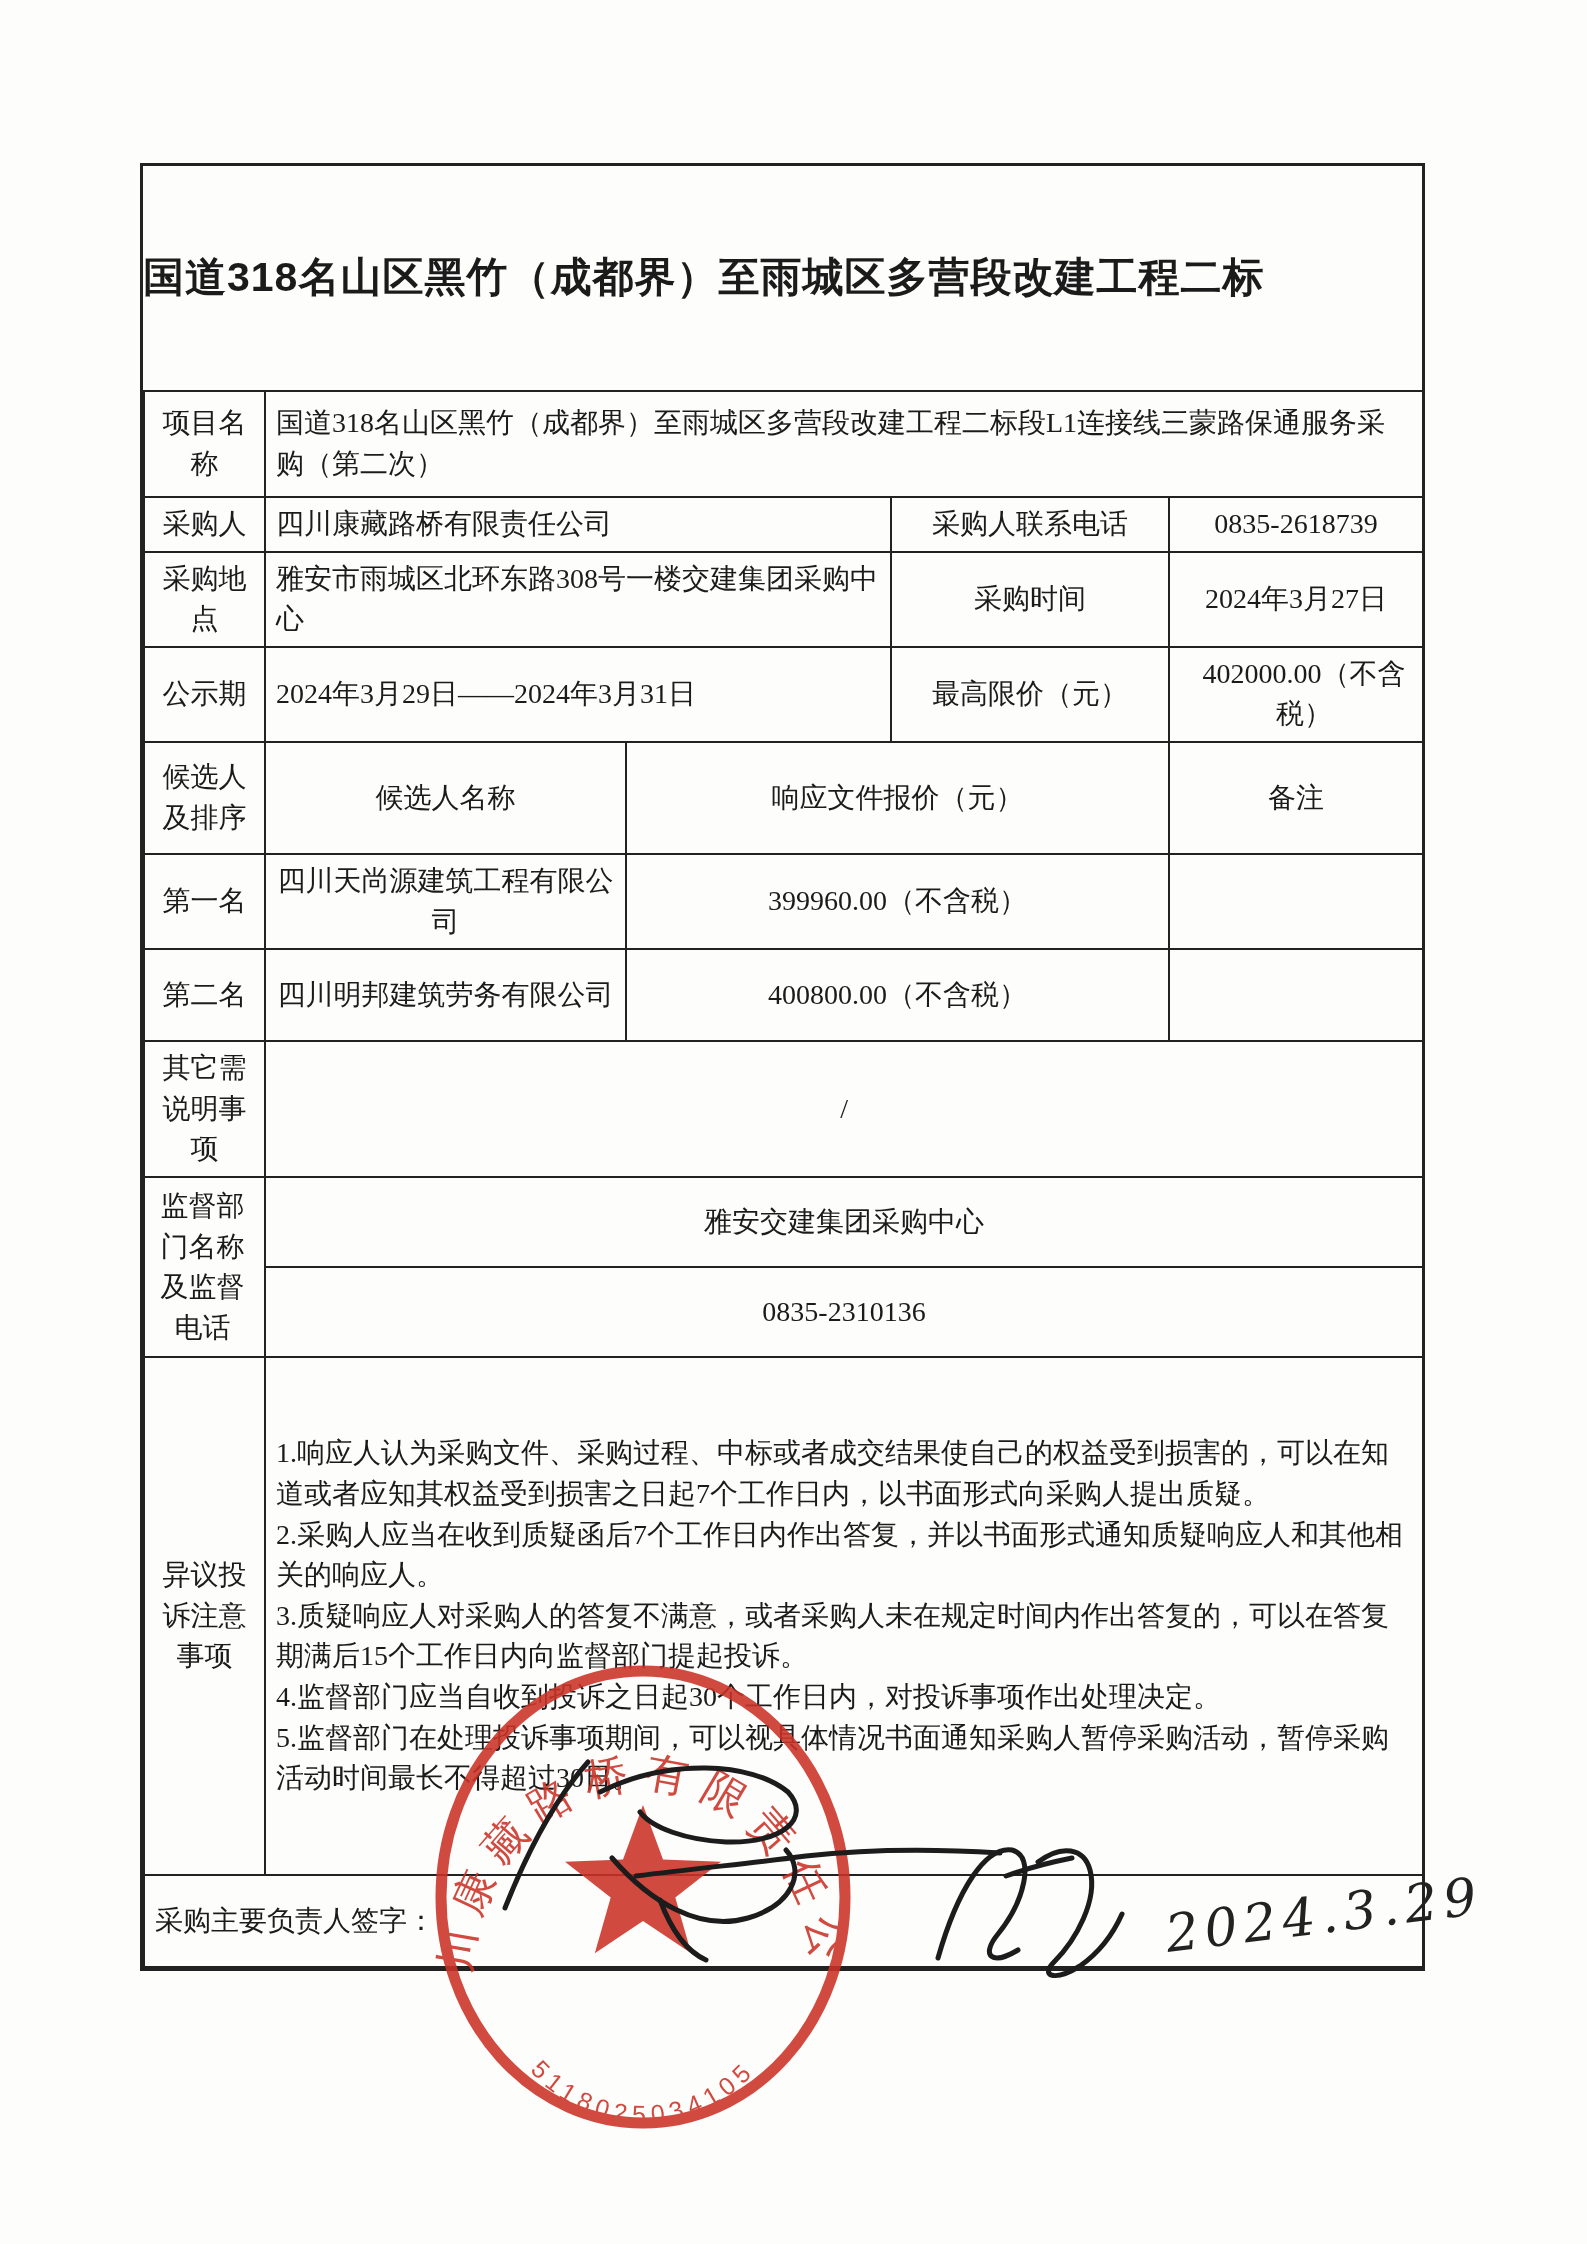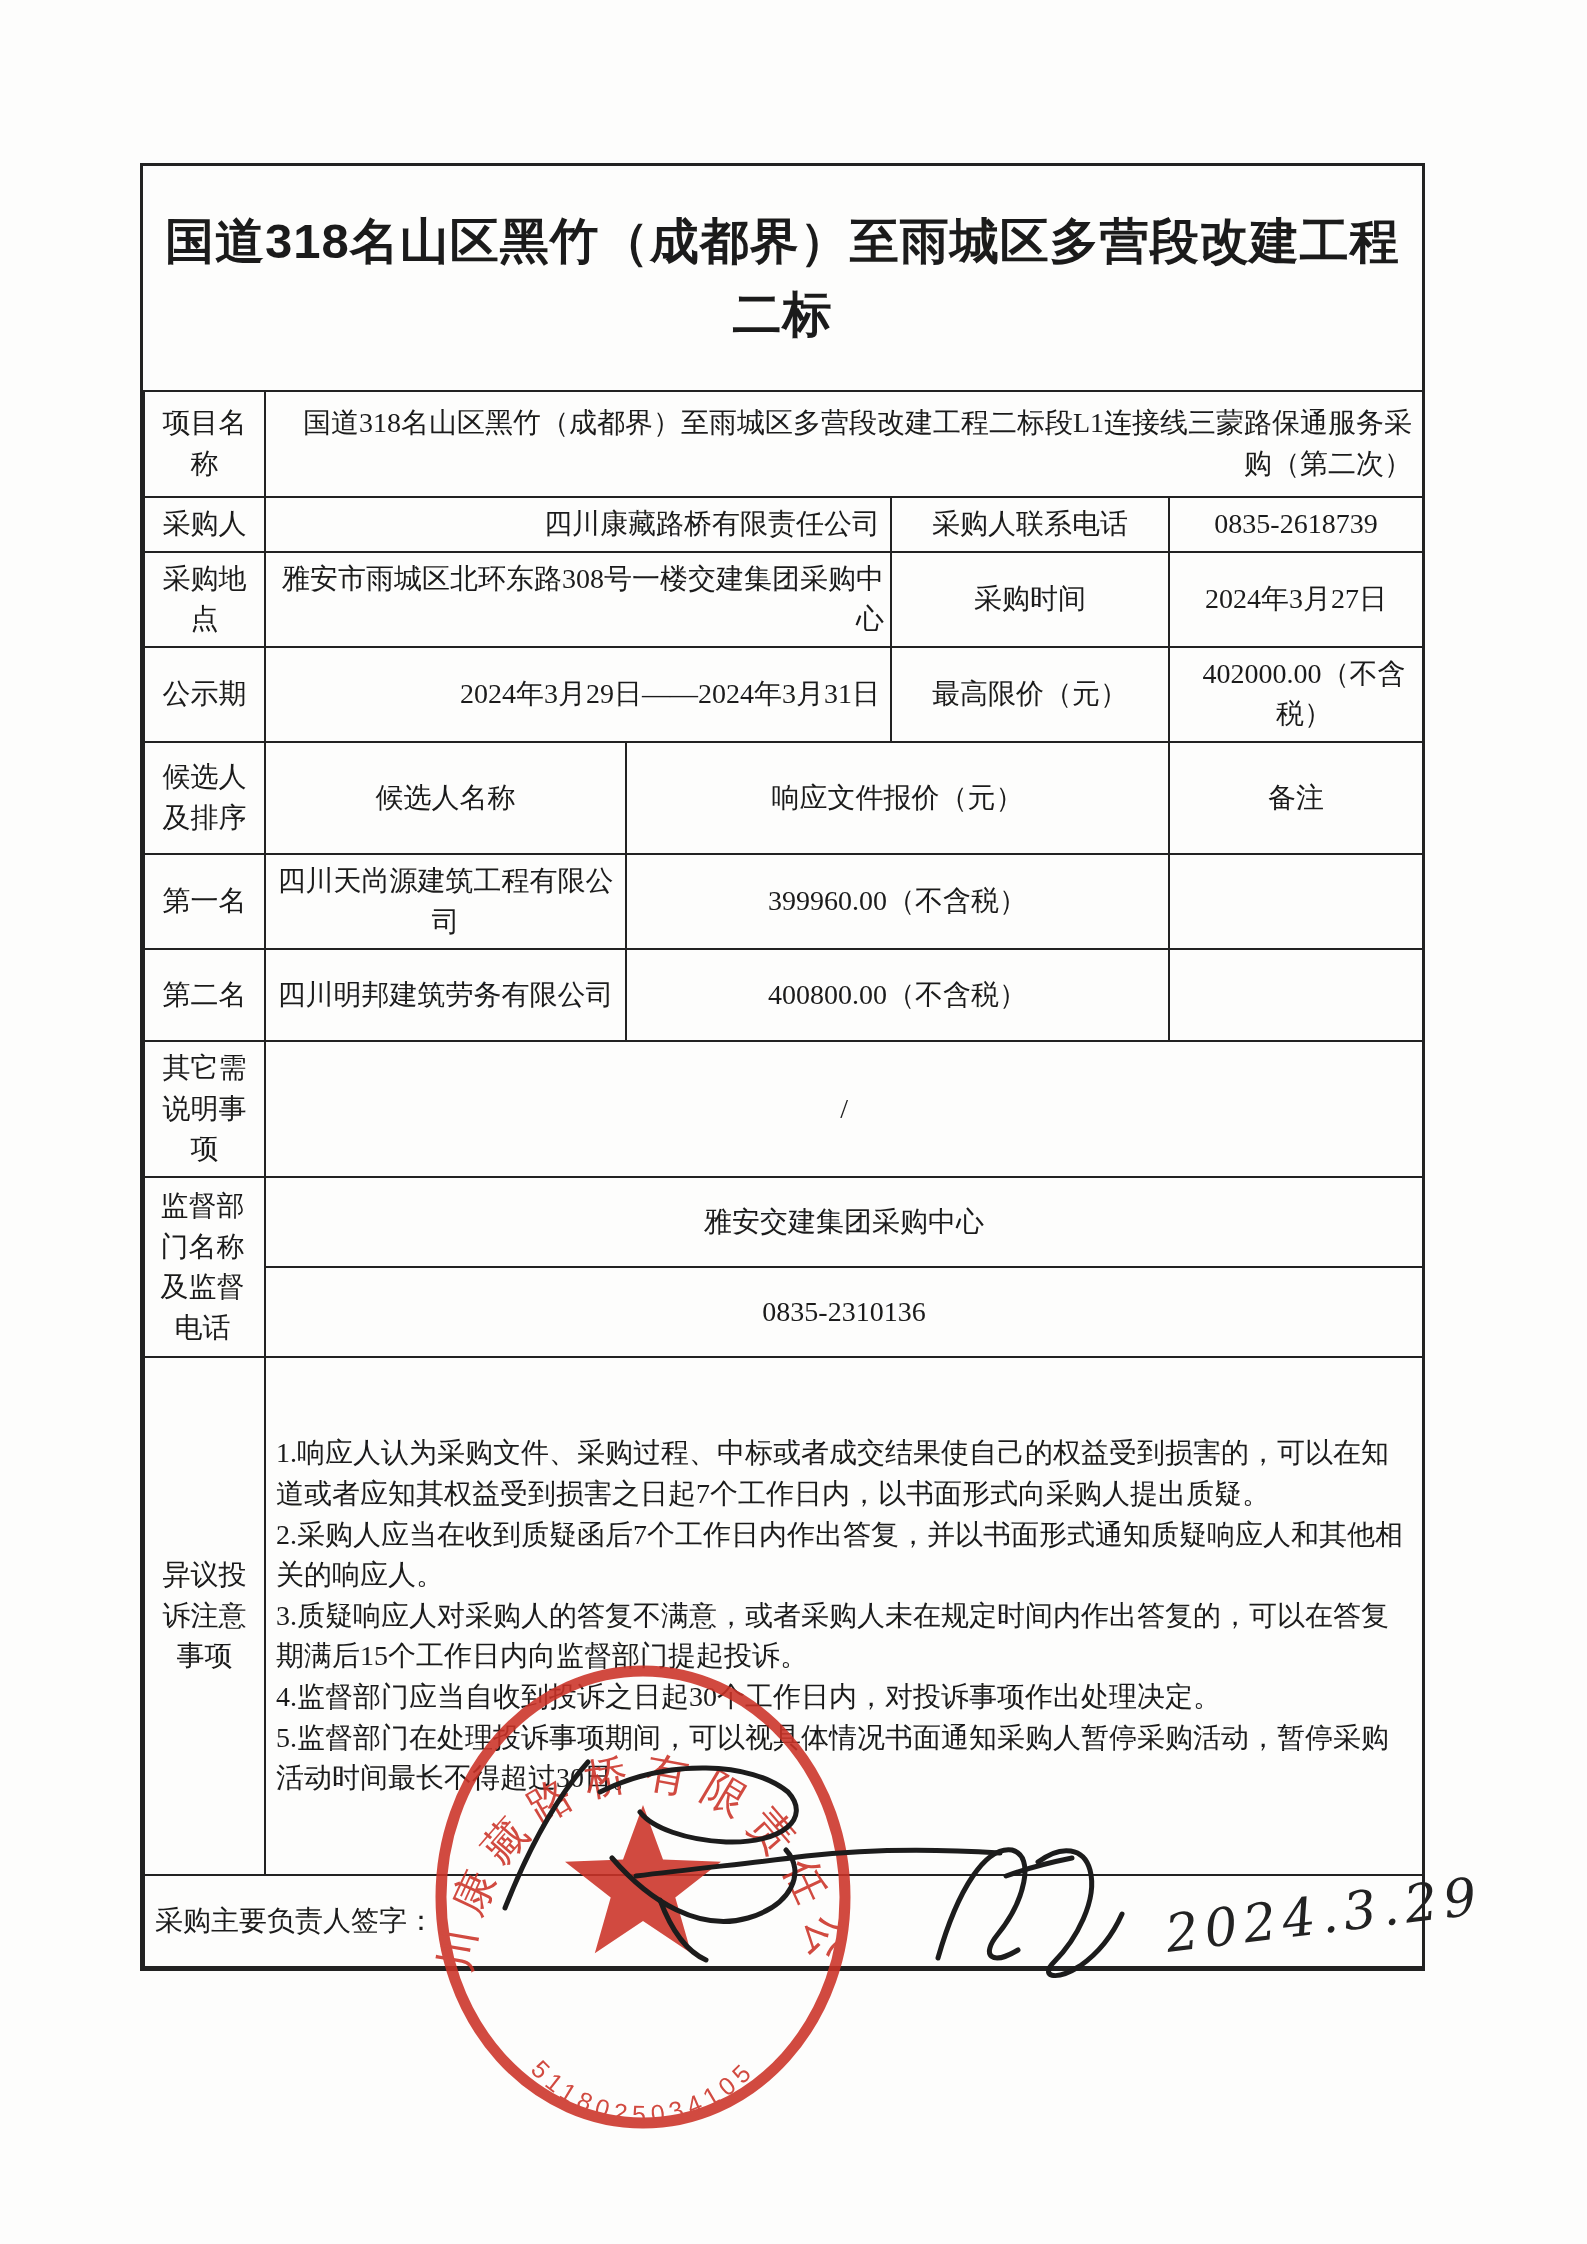--- a/index.html
+++ b/index.html
@@ -18,21 +18,21 @@
     width:1285px;
     border:3px solid #222;
     box-sizing:border-box;
     background:#fdfdfc;
   }
   .title-block{
     height:224px;
     display:flex;flex-direction:column;justify-content:center;align-items:flex-start;
     font-family:"Liberation Sans","DejaVu Sans",sans-serif;
     font-weight:700;
-    font-size:49px;
+    font-size:41px;
     line-height:1.5;
     letter-spacing:1px;
     text-align:center;
     border-radius:8px;
   }
   table.grid{
     border-collapse:collapse;
     table-layout:fixed;
     width:100%;
   }
@@ -40,21 +40,21 @@
     border:2px solid #222;
     font-size:28px;
     line-height:1.45;
     vertical-align:middle;
     padding:6px 10px;
     box-sizing:border-box;
     word-break:break-all;
   }
   td.lab{ text-align:center; }
   td.cen{ text-align:center; }
-  td.val{ text-align:right; }
+  td.val{ text-align:left; }
   .notice-cell{ padding:14px 12px 14px 20px; }
   .notice-cell .n-item{ text-align:left; }
   .sign-cell{ font-size:29px; padding-left:14px; }
   
   .overlay{ position:absolute; left:0; top:0; pointer-events:none; }
   .stamp-txt{ font-family:"Liberation Sans","DejaVu Sans",sans-serif; }
 </style>
 </head>
 <body>
 

